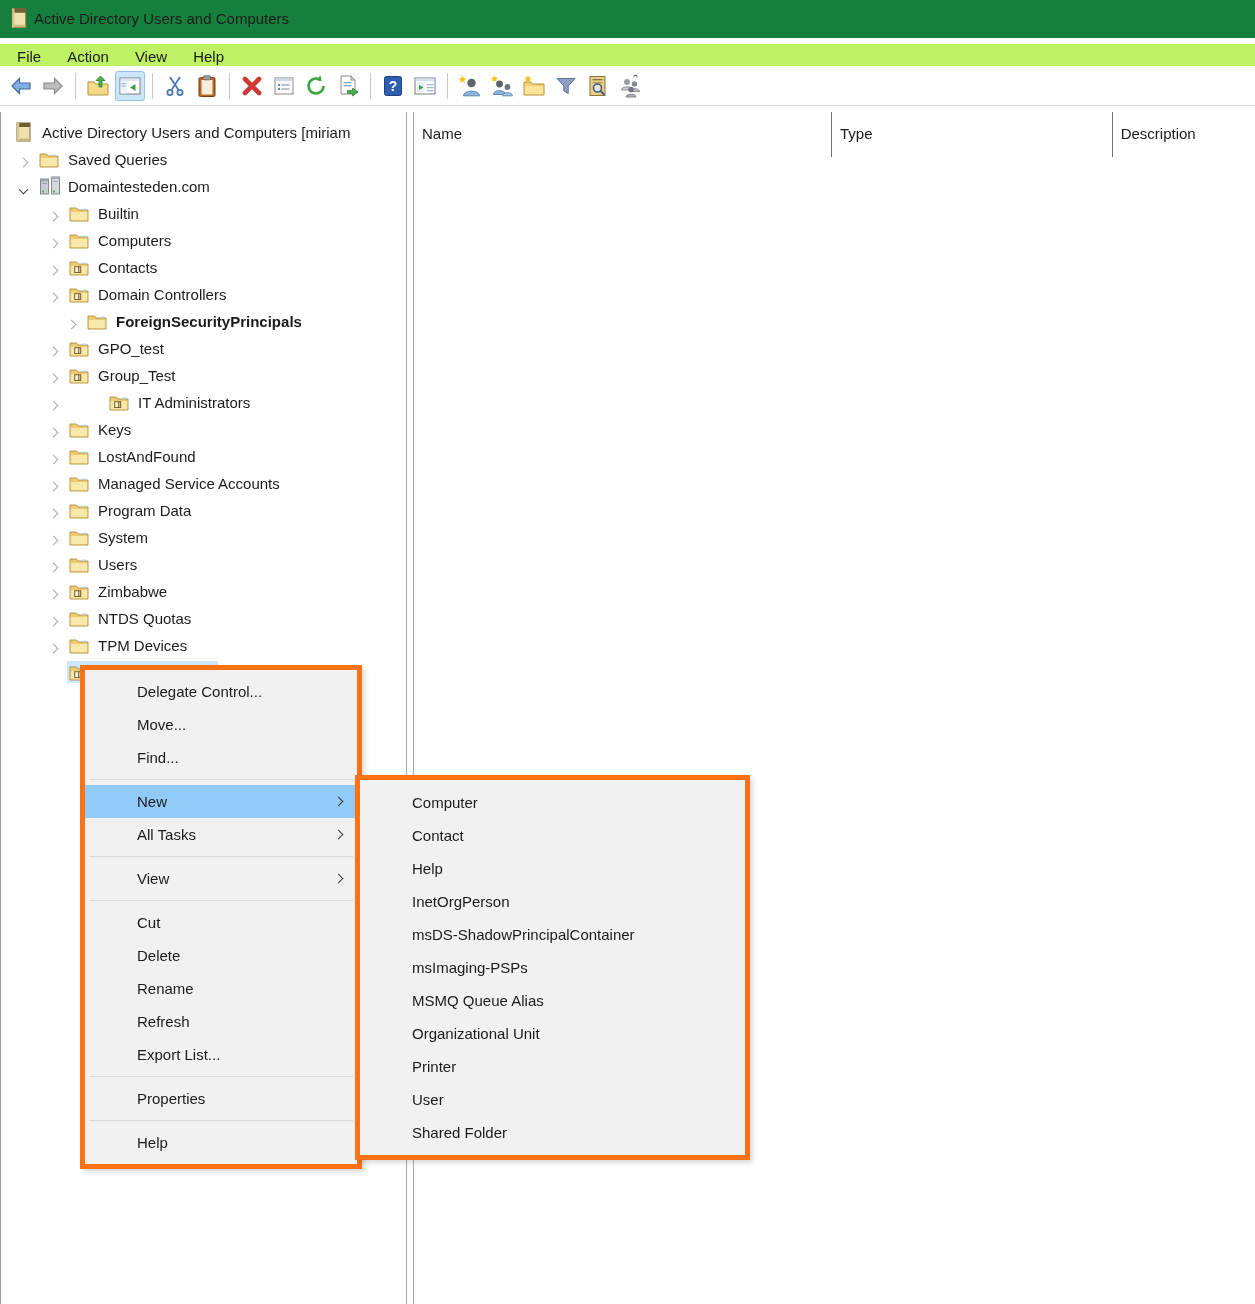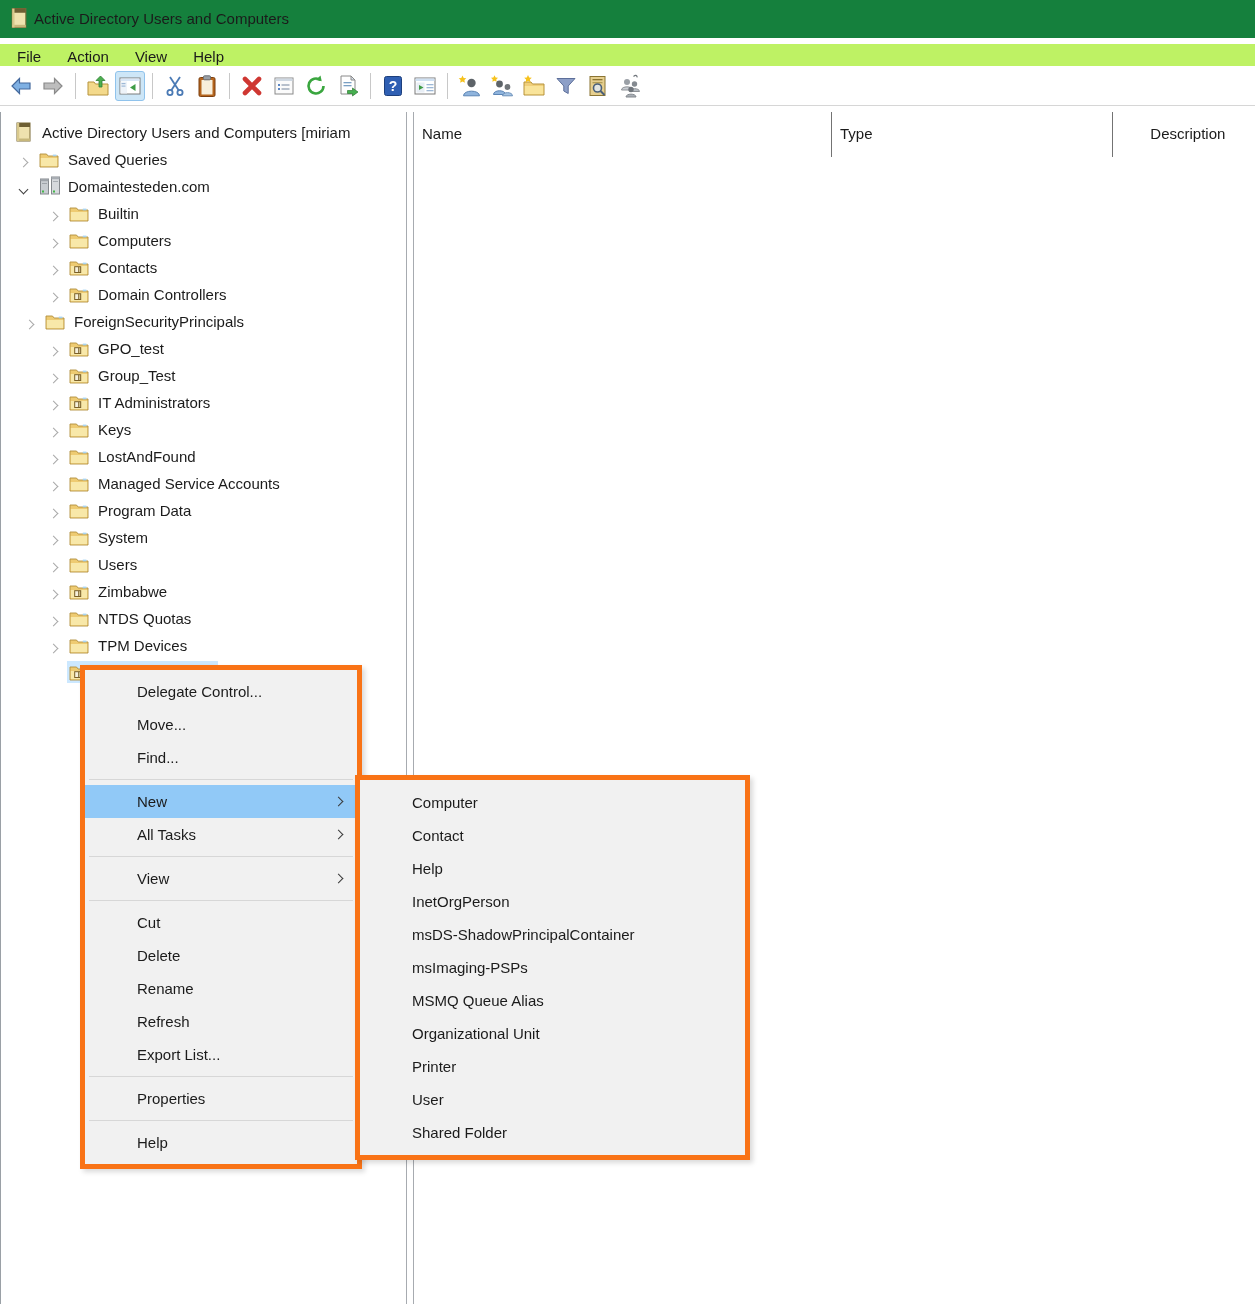--- a/index.html
+++ b/index.html
@@ -330,21 +330,21 @@
                 <path d="M1.8 8 h16.4 v8.2 H1.8 Z" fill="#f8e8a9"></path>
                 <rect x="13.8" y="4.6" width="3.6" height="1.7" fill="#a8d4f2"></rect>
                 <rect x="5.2" y="8.2" width="7" height="6.8" fill="#7a5f28"></rect>
                 <rect x="6.2" y="9.2" width="3" height="4.8" fill="#f6f1dd"></rect>
                 <rect x="10" y="9.2" width="1.2" height="4.8" fill="#cdbe8a"></rect>
               </svg>
             </span>
             <span class="tlabel">Domain Controllers</span>
           </span>
         </div>
-        <div class="tree-row" style="padding-left: 20px;">
+        <div class="tree-row" style="padding-left: 62px; font-weight: bold;">
           <span class="chev collapsed">
             <i></i>
           </span>
           <span class="row-body">
             <span class="ticon">
               <svg viewBox="0 0 20 18" width="20" height="18">
                 <path d="M1 4 h6.5 l1.6 2 H19 v11 H1 Z" fill="#eecb72" stroke="#b18e3c" stroke-width="0.9"></path>
                 <path d="M1.8 8 h16.4 v8.2 H1.8 Z" fill="#f8e8a9"></path>
                 <rect x="13.8" y="4.6" width="3.6" height="1.7" fill="#a8d4f2"></rect>
               </svg>
@@ -381,21 +381,21 @@
                 <path d="M1.8 8 h16.4 v8.2 H1.8 Z" fill="#f8e8a9"></path>
                 <rect x="13.8" y="4.6" width="3.6" height="1.7" fill="#a8d4f2"></rect>
                 <rect x="5.2" y="8.2" width="7" height="6.8" fill="#7a5f28"></rect>
                 <rect x="6.2" y="9.2" width="3" height="4.8" fill="#f6f1dd"></rect>
                 <rect x="10" y="9.2" width="1.2" height="4.8" fill="#cdbe8a"></rect>
               </svg>
             </span>
             <span class="tlabel">Group_Test</span>
           </span>
         </div>
-        <div class="tree-row" style="padding-left: 44px;">
+        <div class="tree-row" style="padding-left: 44px; gap: 40px;">
           <span class="chev collapsed">
             <i></i>
           </span>
           <span class="row-body">
             <span class="ticon">
               <svg viewBox="0 0 20 18" width="20" height="18">
                 <path d="M1 4 h6.5 l1.6 2 H19 v11 H1 Z" fill="#eecb72" stroke="#b18e3c" stroke-width="0.9"></path>
                 <path d="M1.8 8 h16.4 v8.2 H1.8 Z" fill="#f8e8a9"></path>
                 <rect x="13.8" y="4.6" width="3.6" height="1.7" fill="#a8d4f2"></rect>
                 <rect x="5.2" y="8.2" width="7" height="6.8" fill="#7a5f28"></rect>
@@ -559,21 +559,21 @@
             </span>
             <span class="tlabel">Service Accounts</span>
           </span>
         </div>
       </div>
   </div>
   <div class="details-pane">
     <div class="col-headers">
         <div class="col" style="width: 420px;">Name</div>
         <div class="col" style="width: 282px;">Type</div>
-        <div class="col" style="width: 143px; text-align: center;">Description</div>
+        <div class="col" style="width: 143px;">Description</div>
       </div>
   </div>
 </div>
 
 <div class="menu" id="context-menu">
     <div class="menu-item">
       <span>Delegate Control...</span>
     </div>
     <div class="menu-item">
       <span>Move...</span>

